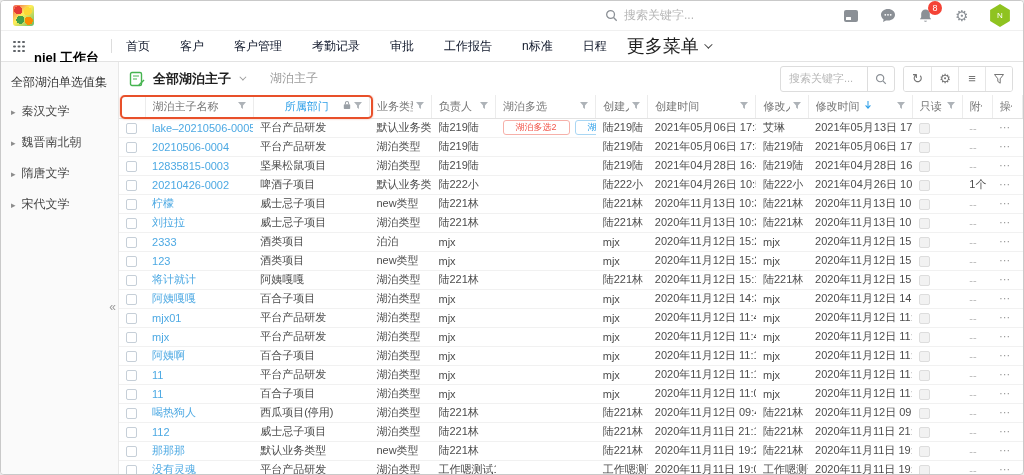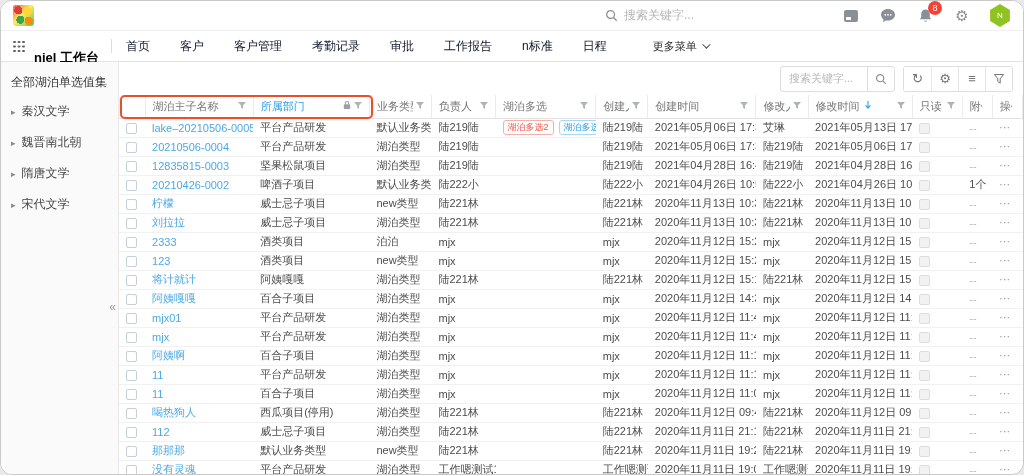--- a/index.html
+++ b/index.html
@@ -1,17 +1,17 @@
 <!DOCTYPE html>
 <html><head>
 <meta charset="utf-8">
 <style>
   * { box-sizing: border-box; margin: 0; padding: 0; }
   html,body { background:#e9e9e9; font-family:"Liberation Sans","DejaVu Sans",sans-serif; }
-  .frame { width:1024px; height:475px; background:#fff; border:1px solid #c9c9c9; border-radius:12px;
+  .frame { width:1024px; height:475px; background:#fff; border:1px solid #c9c9c9; border-radius:4px;
            overflow:hidden; position:relative; }
 
   
   .topbar { height:30px; display:flex; align-items:center; padding:0 12px; border-bottom:1px solid #f0f0f0; background:#fff; }
   .logo { width:21px; height:21px; border-radius:3px;
           background:
             radial-gradient(circle at 25% 25%, #e53935 0 4px, transparent 4px),
             radial-gradient(circle at 70% 30%, #fdd835 0 4px, transparent 4px),
             radial-gradient(circle at 35% 70%, #43a047 0 4px, transparent 4px),
             radial-gradient(circle at 75% 75%, #fb8c00 0 4px, transparent 4px),
@@ -30,21 +30,21 @@
   
   .navbar { height:31px; display:flex; align-items:center; padding:0 12px; border-bottom:1px solid #e3e3e3; background:#fff; }
   .grid-icon { width:11px; height:11px; margin-right:10px; position:relative; cursor:pointer; }
   .grid-icon i { position:absolute; width:2.5px; height:2.5px; background:#5f6368; border-radius:1px;
                  box-shadow:4.5px 0 #5f6368, 9px 0 #5f6368, 0 4.5px #5f6368, 4.5px 4.5px #5f6368, 9px 4.5px #5f6368,
                             0 9px #5f6368, 4.5px 9px #5f6368, 9px 9px #5f6368; }
   .ws-title { font-size:13px; font-weight:bold; color:#000000; margin-right:12px; cursor:pointer;margin-top:24px; }
   .nav-sep { width:1px; height:14px; background:#ddd; margin-right:14px; }
   .nav-items { display:flex; align-items:center; gap:30px; }
   .nav-item { font-size:12px; color:#0f172a; cursor:pointer; white-space:nowrap; }
-  .more-menu { display:flex; align-items:center; gap:5px; font-size:11px; color:#1f1f1f; margin-left:46px; cursor:pointer; }
+  .more-menu { display:flex; align-items:center; gap:5px; font-size:18px; color:#1f1f1f; margin-left:20px; cursor:pointer; }
   .chev { width:6px; height:6px; border-right:1.5px solid #444; border-bottom:1.5px solid #444; transform:rotate(45deg) translateY(-2px); }
 
   
   .body { display:flex; height:413px; overflow:hidden; }
   .sidebar { width:118px; background:#fafafa; border-right:1px solid #e8e8e8; padding:12px 0 0 10px; position:relative; flex-shrink:0; }
   .sb-title { font-size:12px; color:#333; margin-bottom:12px; cursor:pointer; }
   .sb-item { display:flex; align-items:center; gap:6px; font-size:12px; color:#444; margin-bottom:14px; cursor:pointer; }
   .sb-item .tri { color:#8a8a8a; font-size:9px; }
   .collapse { position:absolute; right:2px; top:238px; color:#9a9a9a; font-size:12px; cursor:pointer; }
 
@@ -72,28 +72,28 @@
   table { width:100%; border-collapse:collapse; table-layout:fixed; }
   th { height:23px; font-size:11px; font-weight:normal; color:#757575; text-align:left; padding:0 7px;
        border-bottom:1px solid #e2e2e2; border-right:1px solid #ececec; background:#fff; white-space:nowrap; overflow:hidden; }
   th .flex { display:flex; align-items:center; justify-content:space-between; gap:3px; }
   th .th-l { display:flex; align-items:center; gap:4px; overflow:hidden; }
   td { height:19px; font-size:11px; color:#4c4c4c; padding:0 7px; border-bottom:1px solid #f1f1f1;
        white-space:nowrap; overflow:hidden; }
   .link { color:#4da9e3; cursor:pointer; }
   .cb { display:inline-block; width:11px; height:11px; border:1px solid #c6cfd8; border-radius:2px; background:#fff; vertical-align:middle; cursor:pointer; }
   .cb.ro { background:#f2f2f2; border-color:#ddd; }
-  .tag { display:inline-block; font-size:9px; line-height:13px; padding:0 4px; border-radius:3px; margin-right:5px; }
+  .tag { display:inline-block; font-size:9px; line-height:13px; padding:0 12px; border-radius:3px; margin-right:5px; }
   .tag.red { color:#f2564b; border:1px solid #f6b0a9; background:#fff; }
   .tag.blue { color:#2d9fe8; border:1px solid #a9d6f3; background:#fff; }
   .dim { color:#b9b9b9; }
   .ops { color:#9a9a9a; letter-spacing:1px; cursor:pointer; }
   .annotation-box { position:absolute; left:1px; top:0; width:253px; height:24px; border:2px solid #e8502a;
                     border-radius:5px; pointer-events:none; z-index:5; box-shadow:0 0 2px rgba(232,80,42,.5); }
-  .blue-h { color:#2d9fe8 !important; }
+  .blue-h { color:#2d9fe8 !important;margin-left:24px; }
 </style>
 </head>
 <body>
 
 <div class="frame">
 
   <div class="topbar">
     <div class="logo"></div>
     <div class="top-right">
       <div class="top-search">
@@ -174,20 +174,31 @@
             <span class="tri">▸</span>
             <span>宋代文学</span>
           </div>
         </div>
       <span class="collapse">«</span>
     </aside>
 
     <main>
 
       <div class="toolbar">
+        <div class="view-left">
+          <svg width="16" height="16" viewBox="0 0 16 16">
+            <rect x="1.5" y="1.5" width="11" height="13" rx="1.5" fill="none" stroke="#46b450" stroke-width="1.4"></rect>
+            <line x1="4" y1="5" x2="10" y2="5" stroke="#46b450" stroke-width="1.2"></line>
+            <line x1="4" y1="8" x2="8" y2="8" stroke="#46b450" stroke-width="1.2"></line>
+            <path d="M9.5 13.5l5-5 1 1-5 5-1.4.4z" fill="#46b450"></path>
+          </svg>
+          <span class="view-title">全部湖泊主子</span>
+          <span class="chev-sm"></span>
+          <span class="subview">湖泊主子</span>
+        </div>
         <div class="tb-right">
           <div class="tsearch">
             <span class="ph">搜索关键字...</span>
             <span class="mag">
               <svg width="12" height="12" viewBox="0 0 14 14">
                 <circle cx="6" cy="6" r="4.2" fill="none" stroke="#8b9096" stroke-width="1.4"></circle>
                 <line x1="9.2" y1="9.2" x2="12.6" y2="12.6" stroke="#8b9096" stroke-width="1.4"></line>
               </svg>
             </span>
           </div>

